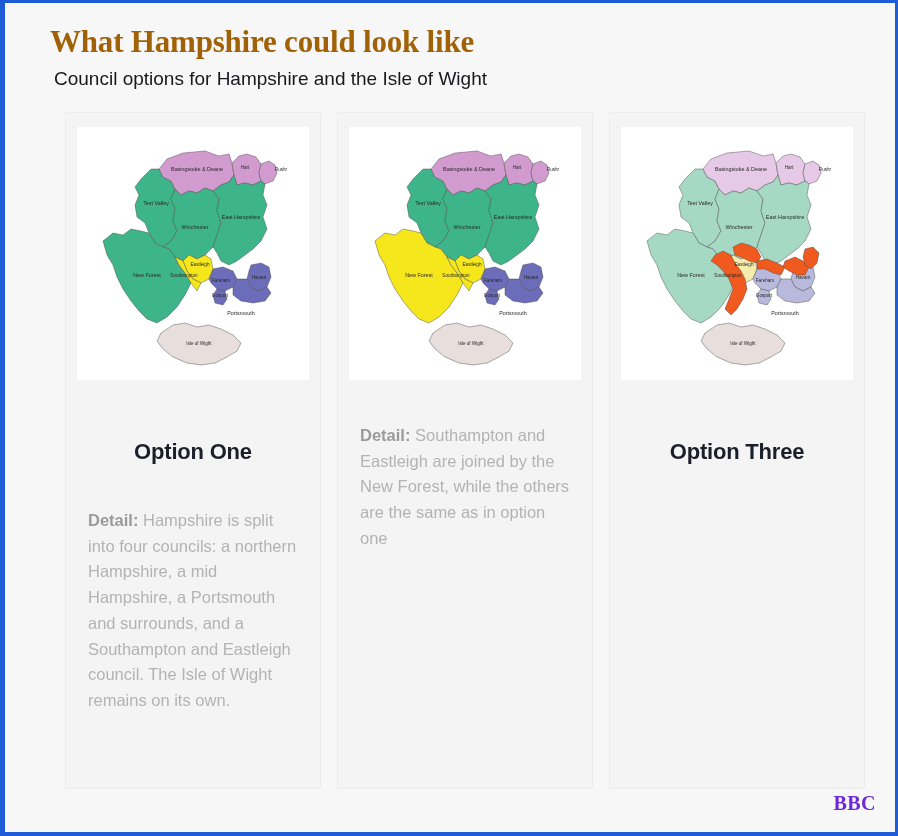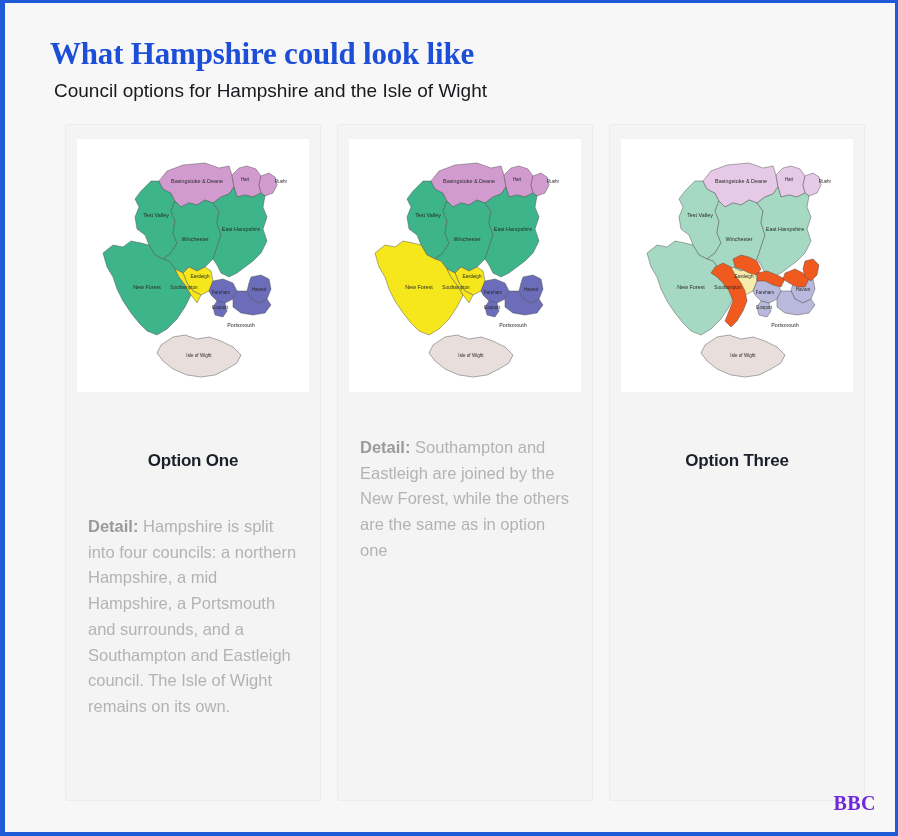--- a/index.html
+++ b/index.html
@@ -23,23 +23,23 @@
   #inner {
     position: absolute;
     left: 0; top: 0; right: 0; bottom: 0;
     background: #f7f7f7;
   }
   .header { padding: 22px 0 0 45px; }
   .title {
     font-family: "Liberation Serif", serif;
     font-size: 31px;
     font-weight: bold;
-    color: #1d4ed8;
+    color: #a16207;
     letter-spacing: -0.2px;
-    margin: 12px 0 9px 0;
+    margin: 0 0 9px 0;
     line-height: 1.1;
   }
   .subtitle {
     font-size: 19px;
     color: #17191c;
     margin: 4px;
     font-weight: 400;
     line-height: 1.2;
   }
   .cards {
@@ -60,21 +60,21 @@
     background: #ffffff;
     width: 232px;
     height: 253px;
     margin: 0 auto;
     overflow: hidden;
     display: block;
   }
   .map-wrap svg { display:block; width: 232px; height: 253px; }
   .opt-title {
     text-align: center;
-    font-size: 17px;
+    font-size: 22px;
     font-weight: bold;
     color: #1b1f2a;
     margin: 59px 0 0 0;
     letter-spacing: -0.2px;
   }
   .opt-body {
     font-size: 16.5px;
     line-height: 1.56;
     color: #b3b3b3;
     margin: 43px 22px 0 22px;

